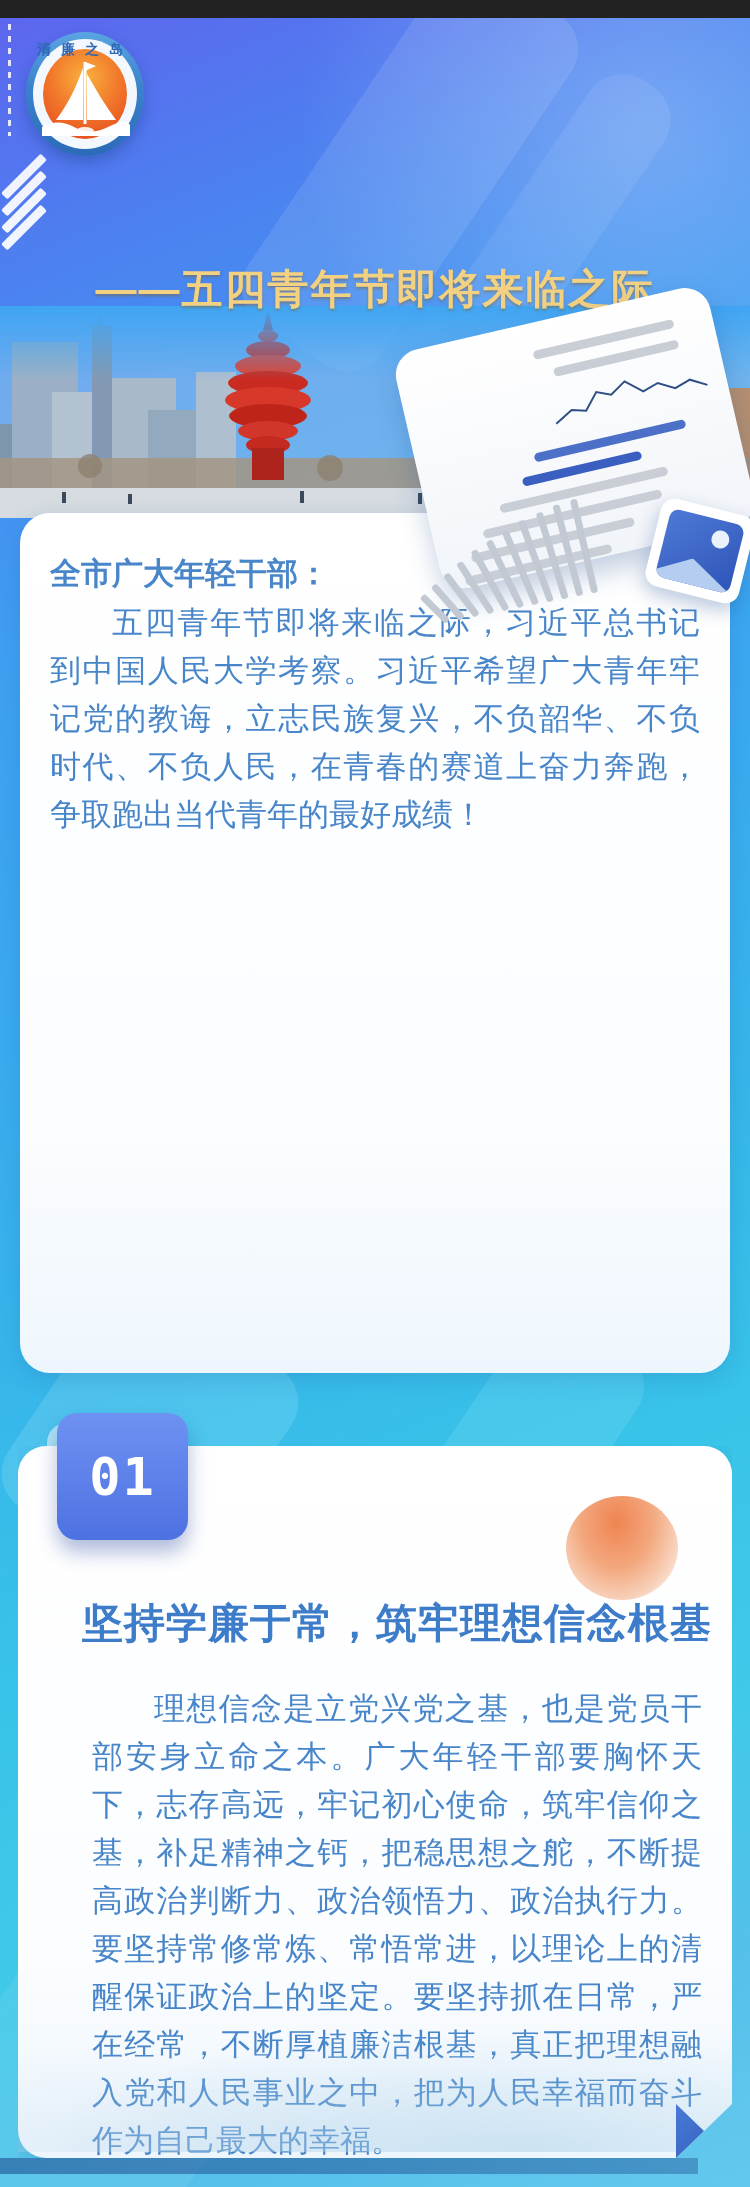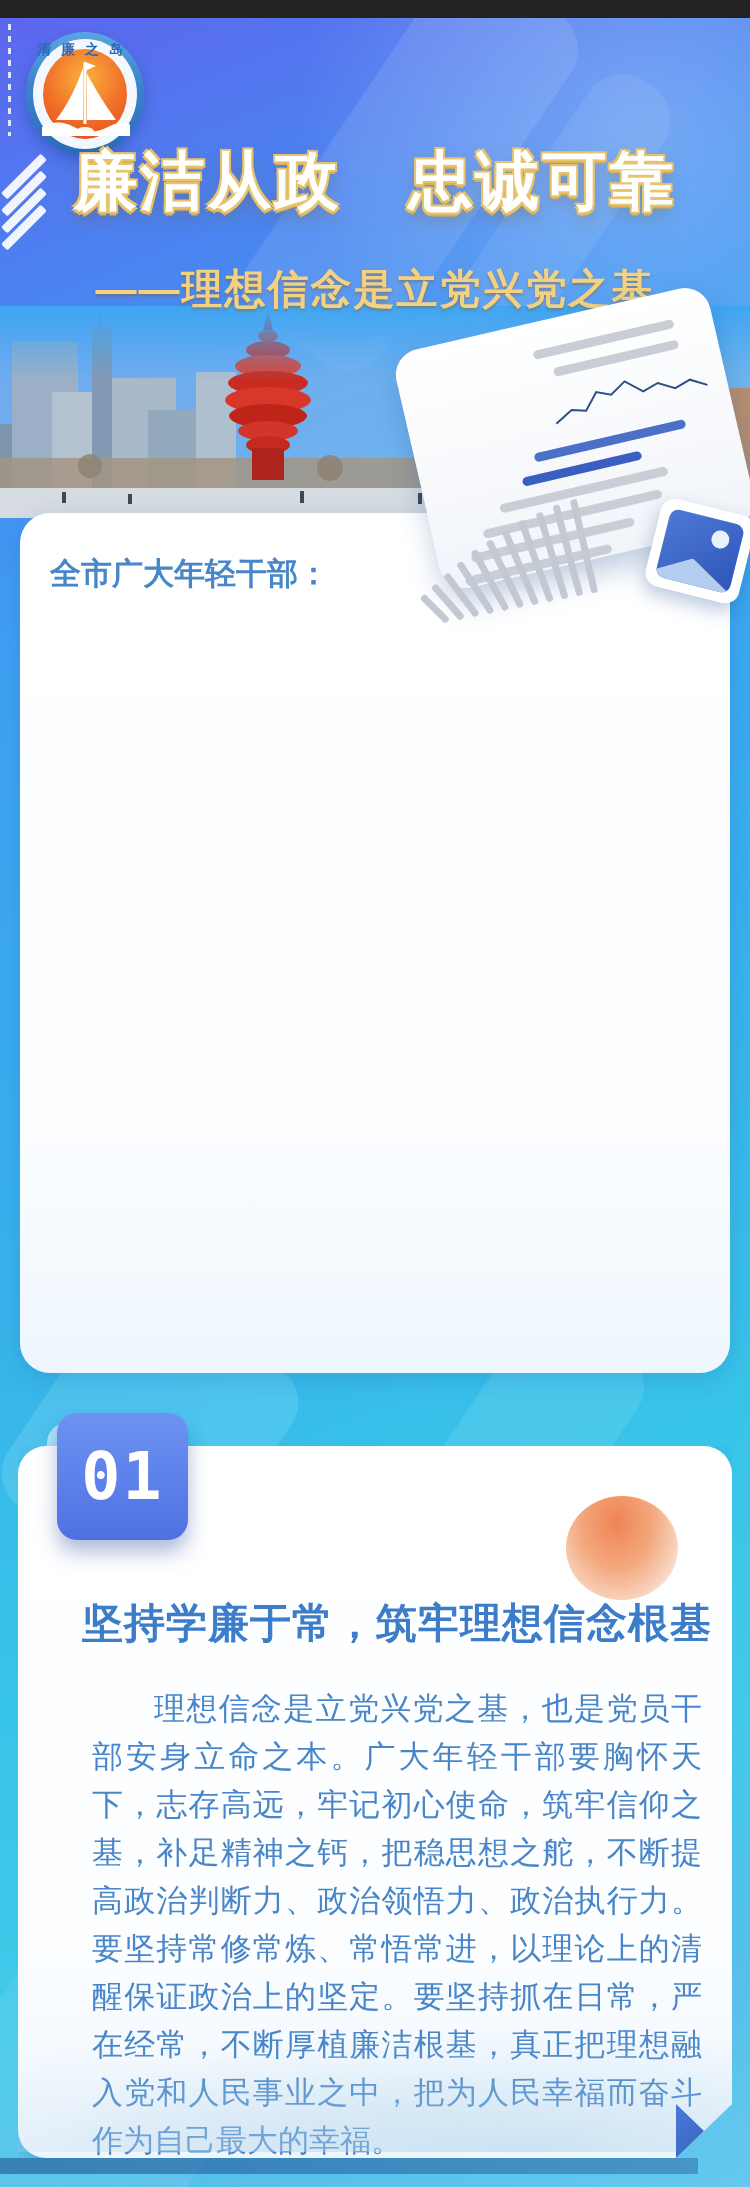--- a/index.html
+++ b/index.html
@@ -71,21 +71,21 @@
   .letter-text p{margin:0;text-indent:2em;}
   .salutation{font-size:31px;line-height:1.6;color:#4886c9;font-weight:600;margin-top:10px;}
   
   .badge-ghost{position:absolute;left:47px;top:1405px;width:131px;height:127px;border-radius:20px;
     background:rgba(255,255,255,.55);z-index:5;}
   .badge{position:absolute;left:57px;top:1395px;width:131px;height:127px;border-radius:20px;z-index:7;
     background:linear-gradient(180deg,#6e92f2 0%,#4e71e2 100%);
     box-shadow:0 12px 20px rgba(25,60,150,.35);
     display:flex;align-items:center;justify-content:center;
     color:#fff;font-family:"DejaVu Sans Mono","Liberation Mono",monospace;
-    font-size:65px;font-weight:700;letter-spacing:2px;}
+    font-size:52px;font-weight:700;letter-spacing:2px;}
   .sec-heading{margin-top:150px;text-align:center;
     font-family:"Liberation Serif","DejaVu Serif",serif;font-weight:700;
     font-size:41px;color:#3c7cc9;letter-spacing:1px;}
   .orange-circle{position:absolute;right:54px;top:50px;width:112px;height:104px;border-radius:50%;
     background:radial-gradient(ellipse at 45% 25%,#ef8452 0%,#f3a87e 42%,#f8d3bd 72%,rgba(255,240,232,0) 95%);}
   .sec-body{padding:0 30px;margin-top:34px;}
   .wash{position:absolute;left:0;right:0;bottom:6px;height:130px;pointer-events:none;
     background:radial-gradient(ellipse at 72% 100%,rgba(165,205,230,.45),transparent 68%),
                radial-gradient(ellipse at 22% 100%,rgba(190,216,236,.33),transparent 60%);}
   .fold{position:absolute;right:0;bottom:0;width:56px;height:54px;
@@ -120,22 +120,21 @@
     <svg viewBox="0 0 118 124">
       <line x1="59" y1="30" x2="59" y2="92" stroke="#ffffff" stroke-width="3"></line>
       <path d="M57 36 C50 56 42 72 30 88 L57 88 Z" fill="#ffffff"></path>
       <path d="M61 42 C70 58 79 73 90 88 L61 88 Z" fill="#ffffff"></path>
       <path d="M59 30 L70 34 L59 39 Z" fill="#ffffff"></path>
       <path d="M16 95 Q32 86 48 95 T82 95 T104 93 L104 104 L16 104 Z" fill="#ffffff"></path>
       <ellipse cx="59" cy="99" rx="9" ry="4" fill="rgba(255,255,255,.9)"></ellipse>
     </svg>
   </div>
 
-  <div class="title">廉洁从政　忠诚可靠</div>
-  <div class="subtitle">——理想信念是立党兴党之基</div>
+  <div class="subtitle">——五四青年节即将来临之际</div>
 
   <svg class="photo" viewBox="0 0 750 212">
     <rect width="750" height="212" fill="#8cc2ec" opacity="0.6"></rect>
     <g>
       <rect x="-6" y="118" width="46" height="94" fill="#7e95ae"></rect>
       <rect x="12" y="36" width="66" height="176" fill="#9bb0c6"></rect>
       <rect x="52" y="86" width="44" height="126" fill="#b3c2d1"></rect>
       <rect x="92" y="20" width="20" height="192" fill="#8399b3"></rect>
       <rect x="112" y="72" width="64" height="140" fill="#a8b9c9"></rect>
       <rect x="148" y="104" width="86" height="108" fill="#93a9be"></rect>
@@ -173,20 +172,21 @@
       <ellipse cx="268" cy="125" rx="30" ry="10" fill="#d2352a"></ellipse>
       <ellipse cx="268" cy="139" rx="22" ry="9" fill="#c42a1f"></ellipse>
       <rect x="252" y="142" width="32" height="32" fill="#ad241c"></rect>
     </g>
   </svg>
   <div class="photo-fade"></div>
 
   <div class="card card1">
     <div class="salutation">全市广大年轻干部：</div>
     <div class="letter-text">
+      <p>五四青年节即将来临之际，习近平总书记到中国人民大学考察。习近平希望广大青年牢记党的教诲，立志民族复兴，不负韶华、不负时代、不负人民，在青春的赛道上奋力奔跑，争取跑出当代青年的最好成绩！</p>
     </div>
   </div>
 
   <div class="paper">
     <div class="sheet">
       <div class="ln" style="width:52%;margin-left:42%;"></div>
       <div class="ln" style="width:46%;margin-left:48%;"></div>
       <svg class="chartbox" viewBox="0 0 160 46" style="display:block;">
         <polyline points="2,34 20,24 34,28 48,12 62,18 78,8 94,22 110,17 126,26 142,21 158,30" fill="none" stroke="#2e4f86" stroke-width="2"></polyline>
       </svg>

